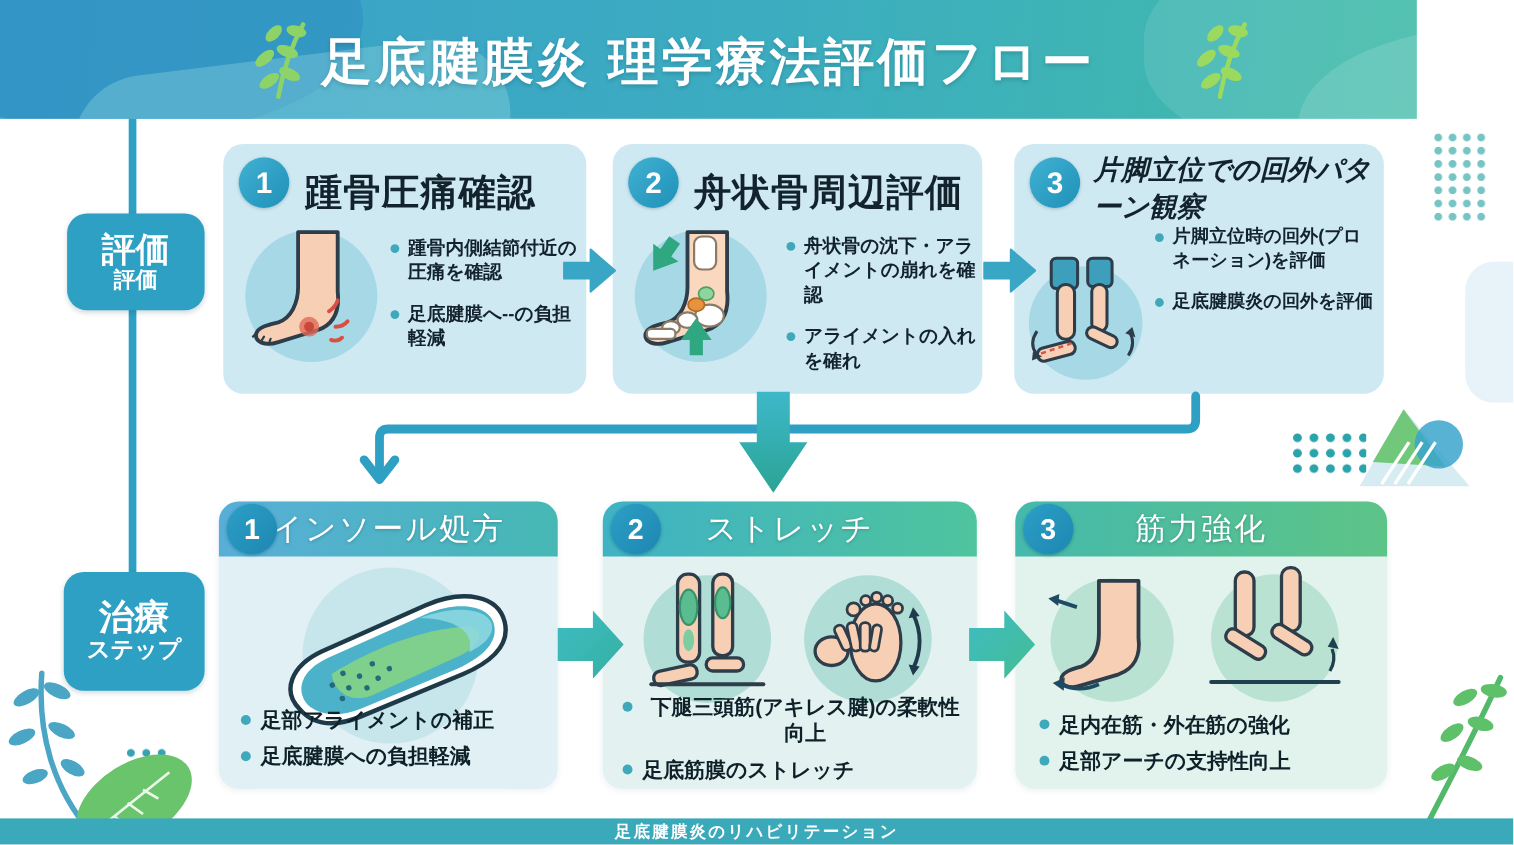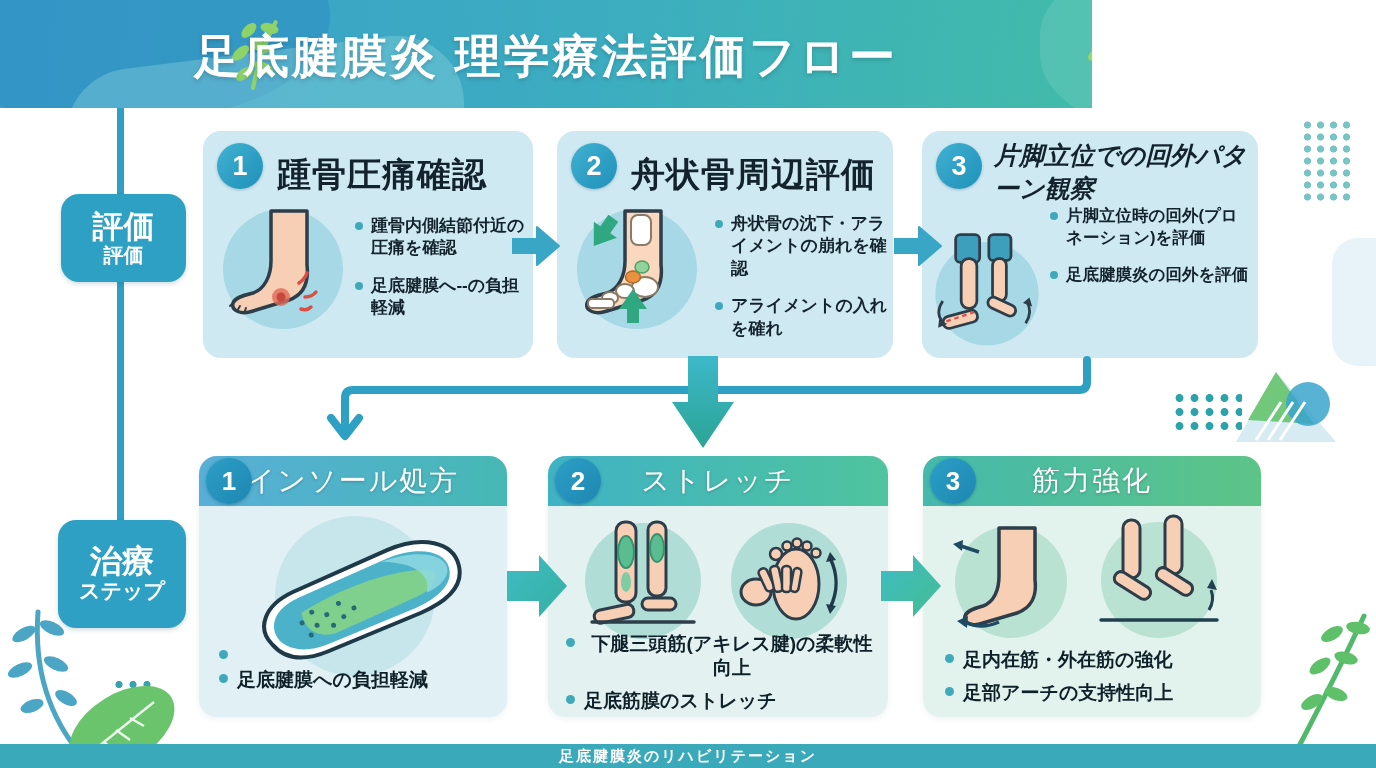--- a/index.html
+++ b/index.html
@@ -1,20 +1,20 @@
 <!DOCTYPE html>
 <html style="--header-blue: #3b9ecb; --header-teal: #41bba9; --accent-teal: #2da0c3; --arrow-teal: #3aa6c5; --box-top-bg: #cfe9f2; --box-bottom-bg: #e3f2f1; --footer-bg: #3aa9b9; --bullet-dot: #3fa9bb; --text-dark: #13232d; --leaf-green: #7ccf6a;"><head>
 <meta charset="utf-8">
 <style>
   html,body{margin:0;padding:0;background:#fff;}
   .canvas{position:relative;width:1376px;height:768px;overflow:hidden;background:#fff;
           font-family:"Liberation Sans","DejaVu Sans",sans-serif;}
 
   
-  .header{position:absolute;left:0;top:0;width:1092px;height:108px;
+  .header{position:absolute;left:0;top:0;width:1288px;height:108px;
           background:linear-gradient(95deg,var(--header-blue,#3b9ecb) 0%,#3cadc0 55%,var(--header-teal,#41bba9) 100%);
           overflow:hidden;}
   .hblob{position:absolute;}
   .hblob.b1{left:-70px;top:-95px;width:400px;height:215px;background:#2e8fc2;opacity:.6;border-radius:40% 60% 55% 45%;}
   .hblob.b2{left:65px;top:52px;width:400px;height:135px;background:#8fd4de;opacity:.38;border-radius:70px;transform:rotate(-7deg);}
   .hblob.b3{left:1040px;top:-60px;width:460px;height:210px;background:#ffffff;opacity:.10;border-radius:45%;}
   .hblob.b4{left:1180px;top:25px;width:350px;height:180px;background:#ffffff;opacity:.13;border-radius:50%;}
   .page-title{position:absolute;left:0;right:0;top:26px;margin:0;text-align:center;color:#fff;
           font-size:46px;font-weight:800;letter-spacing:3px;text-shadow:0 2px 4px rgba(0,40,60,.22);}
   .hleaf{position:absolute;}
@@ -307,20 +307,21 @@
             <circle cx="100" cy="74" r="2.5"></circle>
               <circle cx="112" cy="68" r="2.5"></circle>
               <circle cx="64" cy="84" r="2.5"></circle>
           </g>
         </g>
       </svg>
     </div>
     <ul class="bullets2">
       <li>
           <span class="bdot"></span>
+          <span>足部アライメントの補正</span>
         </li>
       <li>
           <span class="bdot"></span>
           <span>足底腱膜への負担軽減</span>
         </li>
     </ul>
   </section>
 
   <section class="step-box bottom-box" id="bb2">
     <div class="band">

